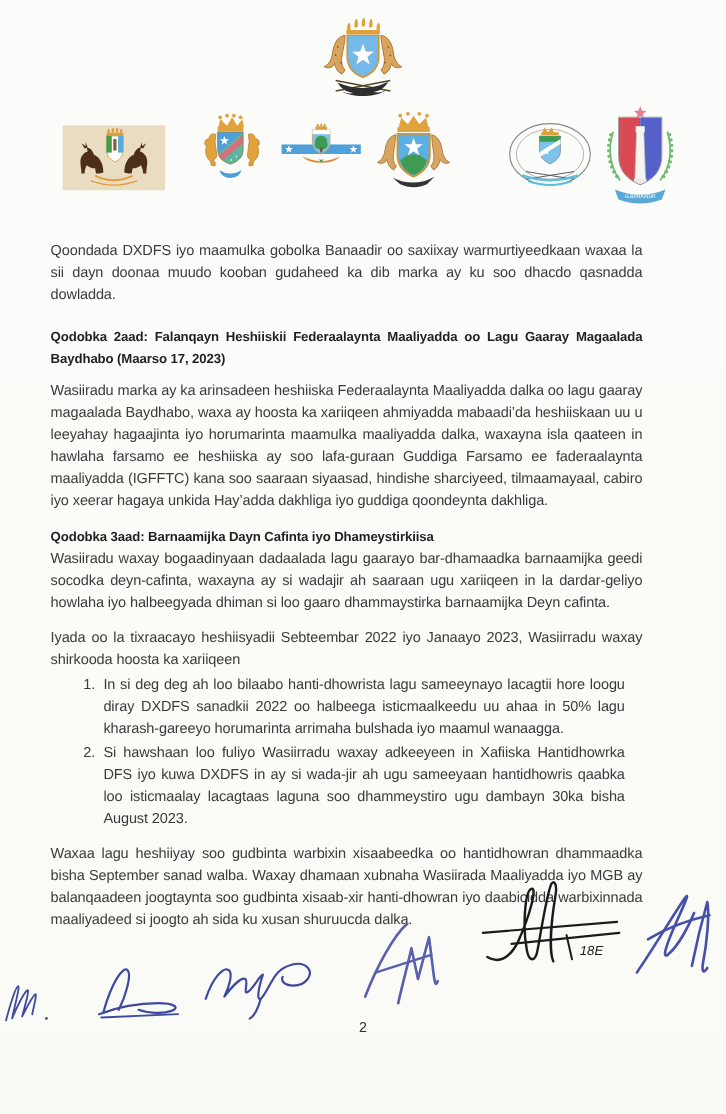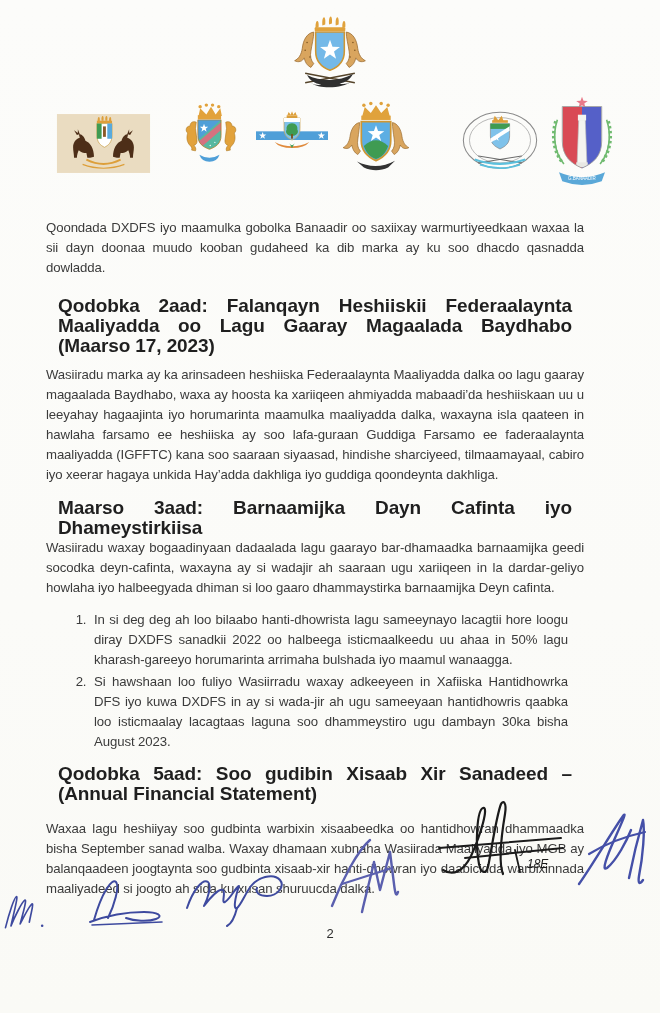--- a/index.html
+++ b/index.html
@@ -6,21 +6,21 @@
   .page{
     position:relative;width:660px;height:1013px;margin:0 auto;
     background:linear-gradient(180deg,#fcfcfa 0%,#fbfbf8 60%,#fafaf6 100%);
     font-family:"Liberation Sans",sans-serif;color:#3b3b3b;overflow:hidden;
   }
   .content{
     position:absolute;top:218px;left:46px;width:538px;
     font-size:13.2px;line-height:20px;text-align:justify;letter-spacing:-0.1px;
   }
   .content p{margin:0;}
-  .content h2{font-size:19px;line-height:20px;margin:12px;color:#1f1f1f;font-weight:700;text-align:justify;}
+  .content h2{font-size:12px;line-height:20px;margin:0;color:#1f1f1f;font-weight:700;text-align:justify;}
   .intro{margin-bottom:18px !important;}
   .h-two{margin-bottom:9px !important;}
   .para-a{margin-bottom:13px !important;}
   .h-tight{margin-bottom:0 !important;}
   .para-b{margin-bottom:12px !important;}
   .h-std{margin-bottom:11px !important;}
   .para-c{margin-bottom:2px !important;}
   ol.items{margin:0 16px 12px 0;padding-left:44px;}
   ol.items li{margin:0 0 2px 0;padding-left:4px;text-align:justify;}
   .h-five{margin-bottom:15px !important;}
@@ -183,29 +183,29 @@
     <path d="M12,94 q28,12 56,0 l-4,11 q-24,9 -48,0 z" fill="#5aa8d8"></path>
     <text class="bn-ribbon" x="40" y="103" text-anchor="middle" font-size="5.5" fill="#ffffff">G.BANAADIR</text>
   </svg>
 
   <div class="content">
     <p class="intro">Qoondada  DXDFS iyo maamulka gobolka Banaadir oo saxiixay warmurtiyeedkaan waxaa la sii dayn doonaa muudo kooban gudaheed ka dib marka ay ku soo dhacdo qasnadda dowladda.</p>
 
     <h2 class="h-two">Qodobka 2aad: Falanqayn Heshiiskii Federaalaynta Maaliyadda oo Lagu Gaaray Magaalada Baydhabo (Maarso 17, 2023)</h2>
     <p class="para-a">Wasiiradu marka ay ka arinsadeen heshiiska Federaalaynta Maaliyadda dalka oo lagu gaaray magaalada Baydhabo, waxa ay hoosta ka xariiqeen ahmiyadda mabaadi’da heshiiskaan uu u leeyahay hagaajinta iyo horumarinta maamulka maaliyadda dalka, waxayna isla qaateen in hawlaha farsamo ee heshiiska ay soo lafa-guraan Guddiga Farsamo ee faderaalaynta maaliyadda (IGFFTC) kana soo saaraan siyaasad, hindishe sharciyeed, tilmaamayaal, cabiro iyo xeerar hagaya unkida Hay’adda dakhliga iyo guddiga qoondeynta dakhliga.</p>
 
-    <h2 class="h-tight">Maarso 3aad: Barnaamijka Dayn Cafinta iyo Dhameystirkiisa</h2>
+    <h2 class="h-tight">Qodobka 3aad: Barnaamijka Dayn Cafinta iyo Dhameystirkiisa</h2>
     <p class="para-b">Wasiiradu waxay bogaadinyaan dadaalada lagu gaarayo bar-dhamaadka barnaamijka geedi socodka deyn-cafinta, waxayna ay si wadajir ah saaraan ugu xariiqeen in la  dardar-geliyo howlaha iyo halbeegyada dhiman si loo gaaro dhammaystirka barnaamijka Deyn cafinta.</p>
 
+    <p class="para-c">Iyada oo la tixraacayo heshiisyadii Sebteembar 2022 iyo Janaayo 2023, Wasiirradu waxay shirkooda hoosta ka xariiqeen</p>
     <ol class="items">
       <li>In si deg deg ah loo bilaabo hanti-dhowrista lagu sameeynayo lacagtii hore loogu diray DXDFS sanadkii 2022 oo halbeega isticmaalkeedu uu ahaa in 50% lagu kharash-gareeyo horumarinta arrimaha bulshada iyo maamul wanaagga.</li>
       <li>Si hawshaan loo fuliyo Wasiirradu waxay adkeeyeen in Xafiiska Hantidhowrka DFS iyo kuwa DXDFS in ay si wada-jir ah ugu sameeyaan hantidhowris qaabka loo isticmaalay lacagtaas laguna soo dhammeystiro ugu dambayn 30ka bisha August 2023.</li>
     </ol>
 
-    <h2 class="h-five">Qodobka 5aad: Soo gudibin Xisaab Xir Sanadeed – (Annual Financial Statement)</h2>
     <p class="para-d">Waxaa lagu heshiiyay soo gudbinta warbixin xisaabeedka oo hantidhowran dhammaadka bisha September sanad walba. Waxay dhamaan xubnaha Wasiirada Maaliyadda iyo  MGB ay balanqaadeen joogtaynta soo gudbinta xisaab-xir hanti-dhowran iyo daabicidda warbixinnada maaliyadeed si joogto ah sida ku xusan shuruucda dalka.</p>
 
   </div>
 
   <svg class="sig" style="left:0;top:880px" width="55" height="55" viewBox="0 0 60 60">
     <path d="M6,52 C10,36 16,18 18,18 C20,18 14,40 12,50 C16,40 24,24 27,22 C30,20 24,40 22,48 C26,40 32,28 35,26 C37,25 33,40 32,46" stroke="#3e4a9f" stroke-width="1.8"></path>
     <circle cx="46" cy="50" r="1.4" fill="#3e4a9f"></circle>
   </svg>
 
   <svg class="sig" style="left:82px;top:872px" width="105" height="55" viewBox="0 0 105 55">

